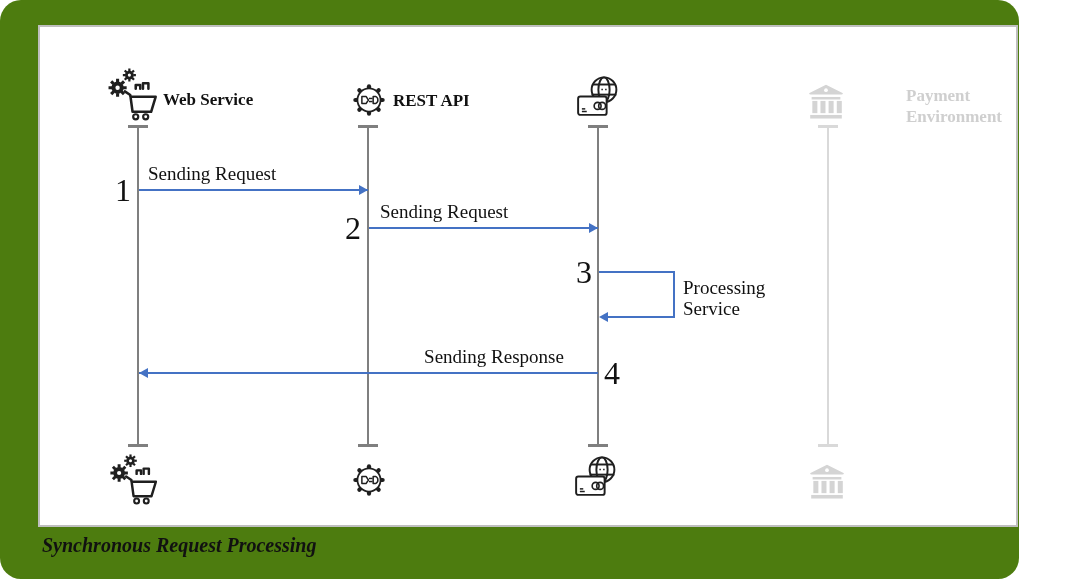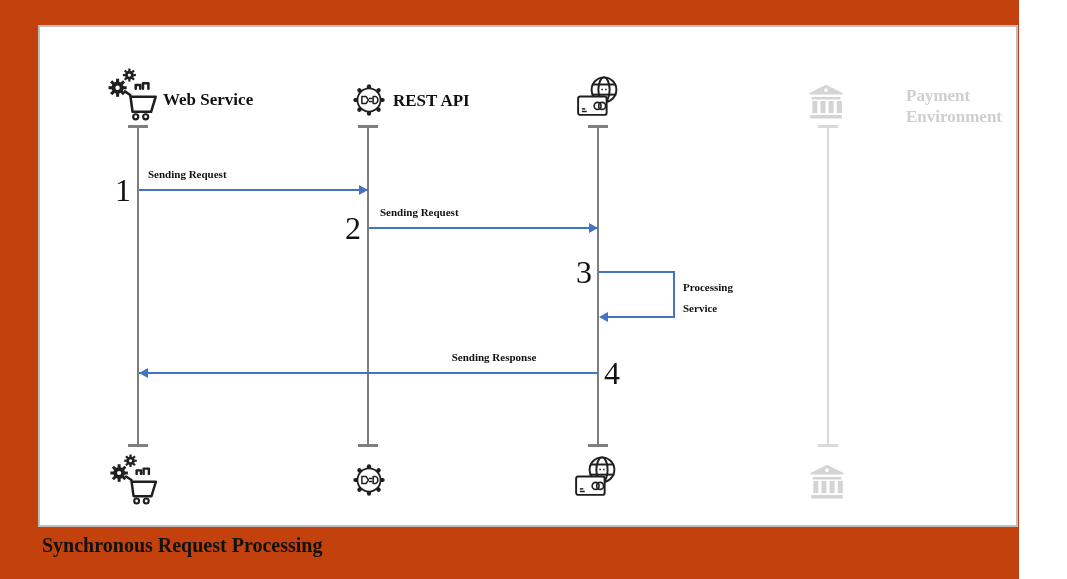--- a/index.html
+++ b/index.html
@@ -1,21 +1,22 @@
 <!DOCTYPE html>
 <html><head>
 <meta charset="utf-8">
 <style>
   html,body{margin:0;padding:0;background:#ffffff;}
   .canvas{
     position:relative;
     width:1019px;height:579px;
-    background:#c2410c;
+    background:#4d7c0f;
     font-family:"Liberation Serif", serif;
     overflow:hidden;
+    border-radius:21px;
   }
   .frame{
     position:absolute;left:38px;top:25px;width:980px;height:502px;
     border:2px solid #bfbfbf;background:#ffffff;box-sizing:border-box;
   }
   
   .actor-icon{position:absolute;}
   .actor-icon svg{display:block;width:100%;height:100%;}
   .ic-black{color:#1f1f1f;}
   .ic-gray{color:#d4d4d4;}
@@ -39,35 +40,34 @@
     position:absolute;width:0;height:0;
     border-top:5px solid transparent;border-bottom:5px solid transparent;
     border-left:9px solid #4472c4;
   }
   .head-left{
     position:absolute;width:0;height:0;
     border-top:5px solid transparent;border-bottom:5px solid transparent;
     border-right:9px solid #4472c4;
   }
   .msg-label{
-    position:absolute;font-size:11px;line-height:20px;color:#111111;
+    position:absolute;font-size:19px;line-height:20px;color:#111111;
     white-space:nowrap;
-    font-weight:bold;
   }
   .msg-label.wrap{white-space:normal;line-height:21px;}
   .step-num{
     position:absolute;font-size:32px;line-height:32px;color:#111111;
     width:36px;
   }
   .num-r{text-align:right;}
   .num-l{text-align:left;}
   
   .caption{
     position:absolute;left:42px;top:534px;
-    font-size:20px;font-weight:bold;color:#111111;
+    font-size:20px;font-weight:bold;font-style:italic;color:#111111;
   }
 </style>
 </head>
 <body>
 
 <svg width="0" height="0" style="position:absolute">
   <defs>
     <symbol id="sym-cart-gears" viewBox="0 0 64 64">
 
       <g transform="translate(15,24)">

